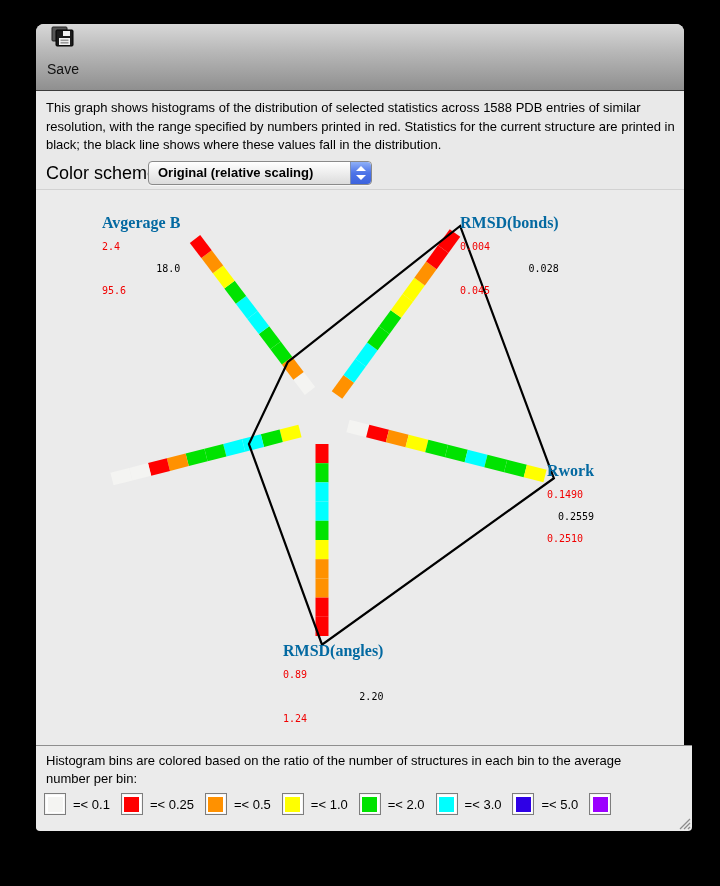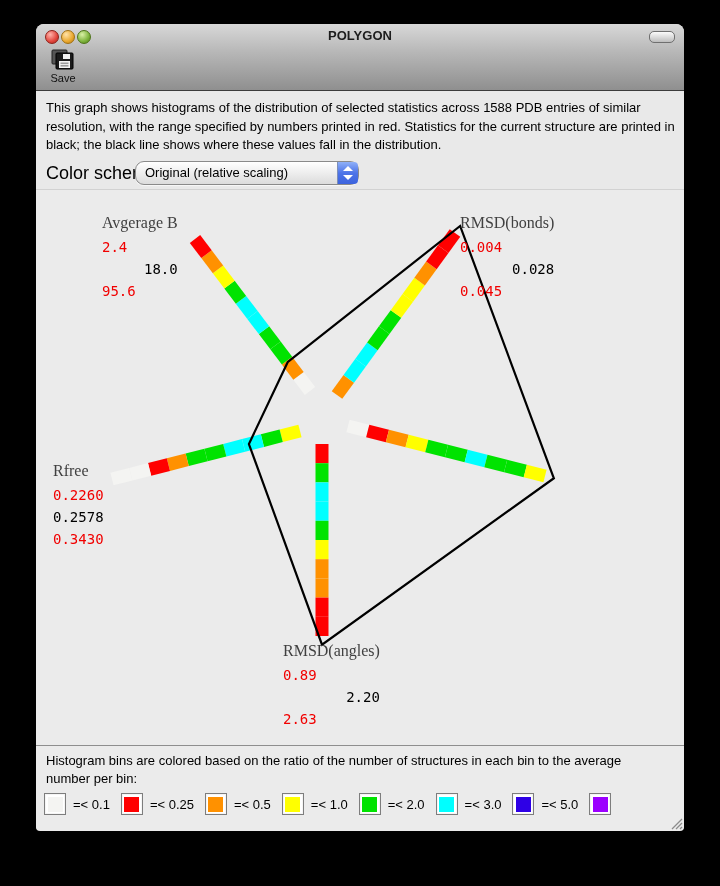--- a/index.html
+++ b/index.html
@@ -17,72 +17,65 @@
          text-align:center;font-size:13px;font-weight:bold;color:#1d1d1d;}
   .tl{position:absolute;top:6px;width:12px;height:12px;border-radius:50%;}
   .tl-close{left:9px;background:radial-gradient(circle at 35% 30%,#ffb3aa,#e2463d 60%,#a6251d);border:1px solid #8e2018;}
   .tl-min{left:25px;background:radial-gradient(circle at 35% 30%,#ffe2a8,#eaa82f 60%,#b27a14;);border:1px solid #a17012;background:radial-gradient(circle at 35% 30%,#ffe2a8,#eaa82f 60%,#b27a14);}
   .tl-zoom{left:41px;background:radial-gradient(circle at 35% 30%,#d9f0a5,#7db33c 60%,#4f7c17);border:1px solid #4e7417;}
   .pill{position:absolute;right:9px;top:7px;width:24px;height:10px;border-radius:5px;
         border:1px solid #6f6f6f;background:linear-gradient(#fbfbfb,#bdbdbd);}
   .toolbar{position:relative;height:43px;}
   .save-btn{position:absolute;left:8px;top:1px;width:38px;height:40px;text-align:center;cursor:default;}
   .save-btn svg{display:block;margin:0 auto;}
-  .save-label{display:block;font-size:11px;color:#111;margin-top:0px;}
+  .save-label{display:block;font-size:14px;color:#111;margin-top:12px;}
   
   .desc{position:absolute;left:10px;top:75px;width:630px;font-size:13px;line-height:18.5px;color:#000;}
   .scheme-row{position:absolute;left:10px;top:137px;height:24px;}
   .scheme-label{position:absolute;left:0;top:2px;font-size:18px;color:#000;white-space:nowrap;}
-  .popup{position:absolute;left:89px;top:0px;width:222px;height:22px;border:1px solid #8a8a8a;
-         border-radius:9px;background:linear-gradient(#ffffff,#dcdcdc);box-shadow:0 1px 1px rgba(255,255,255,.7);}
+  .popup{position:absolute;left:102px;top:0px;width:222px;height:22px;border:1px solid #8a8a8a;
+         border-radius:4px;background:linear-gradient(#ffffff,#dcdcdc);box-shadow:0 1px 1px rgba(255,255,255,.7);font-weight:bold;}
   .popup-text{position:absolute;left:9px;top:3px;font-size:13px;color:#000;white-space:nowrap;}
   .popup-cap{position:absolute;right:0;top:0;width:20px;height:22px;border-radius:0 4px 4px 0;
              background:linear-gradient(#8fb0f8,#4d74e8 50%,#3c63dd);border-left:1px solid #7d8fb8;}
   .popup-cap .arr{position:absolute;left:5px;width:0;height:0;border-left:5px solid transparent;border-right:5px solid transparent;}
   .arr-up{top:4px;border-bottom:5px solid #fff;}
   .arr-dn{bottom:4px;border-top:5px solid #fff;}
   
   .plot{position:absolute;left:0;top:165px;width:648px;height:556px;background:#ebebeb;
         border-top:1px solid #d2d2d2;}
   .plot svg{position:absolute;left:0;top:0;}
   .axis-block{position:absolute;white-space:nowrap;}
-  .axis-label{display:block;font-family:"Liberation Serif",serif;font-weight:normal;font-size:16px;color:#404040;height:22px;}
-  .axis-num{display:block;font-family:"DejaVu Sans Mono",monospace;font-size:14px;height:22px;line-height:22px;}
+  .axis-label{display:block;font-family:"Liberation Serif",serif;font-weight:bold;font-size:16px;color:#0369a1;height:22px;}
+  .axis-num{display:block;font-family:"DejaVu Sans Mono",monospace;font-size:10px;height:22px;line-height:22px;}
   .num-red{color:#f10000;}
   .num-black{color:#000;text-align:right;}
   .pos-0{left:66px;top:24px;}
   .pos-1{left:424px;top:24px;}
   .pos-2{left:511px;top:272px;}
   .pos-3{left:247px;top:452px;}
   .pos-4{left:17px;top:272px;}
   
   .footer{position:absolute;left:0;top:721px;width:648px;height:85px;background:#ebebeb;
-          border-top:1px solid #8e8e8e;border-radius:0 0 4px 4px;}
+          border-top:1px solid #8e8e8e;border-radius:0 0 4px 4px;padding-left:8px;}
   .footer-text{position:absolute;left:10px;top:6px;width:604px;font-size:13px;line-height:18px;color:#000;}
   .legend{position:absolute;left:8px;top:47px;right:4px;display:flex;align-items:center;}
   .legend-item{display:flex;align-items:center;margin-right:11px;text-align:center;}
   .swatch{width:20px;height:20px;background:#fff;border:1px solid #7d7d7d;display:flex;
           align-items:center;justify-content:center;box-shadow:0 0 0 1px #f5f5f5 inset;}
   .swatch-fill{width:15px;height:15px;}
   .legend-label{font-size:13px;color:#000;margin-left:7px;white-space:nowrap;}
   .grip{position:absolute;right:1px;bottom:1px;width:14px;height:14px;}
 </style>
 </head>
 <body>
 
 <div class="window">
 
   <div class="chrome">
-    <div class="titlebar">
-      <div class="tl tl-close"></div>
-      <div class="tl tl-min"></div>
-      <div class="tl tl-zoom"></div>
-      <div class="title">POLYGON</div>
-      <div class="pill"></div>
-    </div>
     <div class="toolbar">
       <div class="save-btn">
         <span>
           <svg width="26" height="24" viewBox="0 0 26 24">
             <rect x="2" y="2" width="15" height="14" rx="1" fill="#555" stroke="#222"></rect>
             <rect x="6" y="5" width="17" height="16" rx="1" fill="#1b1b1b" stroke="#000"></rect>
             <rect x="13" y="6" width="7" height="5" fill="#f2f2f2"></rect>
             <rect x="9" y="13" width="11" height="7" fill="#f2f2f2"></rect>
             <rect x="10.5" y="14.5" width="8" height="1.6" fill="#9a9a9a"></rect>
             <rect x="10.5" y="17" width="8" height="1.6" fill="#9a9a9a"></rect>
@@ -166,31 +159,31 @@
       <span class="axis-num num-red">2.4</span>
       <span class="axis-num num-black">18.0</span>
       <span class="axis-num num-red">95.6</span>
     </div>
     <div class="axis-block pos-1">
       <span class="axis-label">RMSD(bonds)</span>
       <span class="axis-num num-red">0.004</span>
       <span class="axis-num num-black">0.028</span>
       <span class="axis-num num-red">0.045</span>
     </div>
+    <div class="axis-block pos-2">
+      <span class="axis-label">Rwork</span>
+      <span class="axis-num num-red">0.1490</span>
+      <span class="axis-num num-black">0.2559</span>
+      <span class="axis-num num-red">0.2510</span>
+    </div>
     <div class="axis-block pos-3">
       <span class="axis-label">RMSD(angles)</span>
       <span class="axis-num num-red">0.89</span>
       <span class="axis-num num-black">2.20</span>
-      <span class="axis-num num-red">2.63</span>
-    </div>
-    <div class="axis-block pos-4">
-      <span class="axis-label">Rfree</span>
-      <span class="axis-num num-red">0.2260</span>
-      <span class="axis-num num-black">0.2578</span>
-      <span class="axis-num num-red">0.3430</span>
+      <span class="axis-num num-red">1.24</span>
     </div>
   </div>
 
   <div class="footer">
     <div class="footer-text">Histogram bins are colored based on the ratio of the number of structures in each bin to the average number per bin:</div>
     <div class="legend">
       <div class="legend-item">
         <span class="swatch">
             <span class="swatch-fill" style="background: rgb(244, 244, 242);"></span>
           </span>

